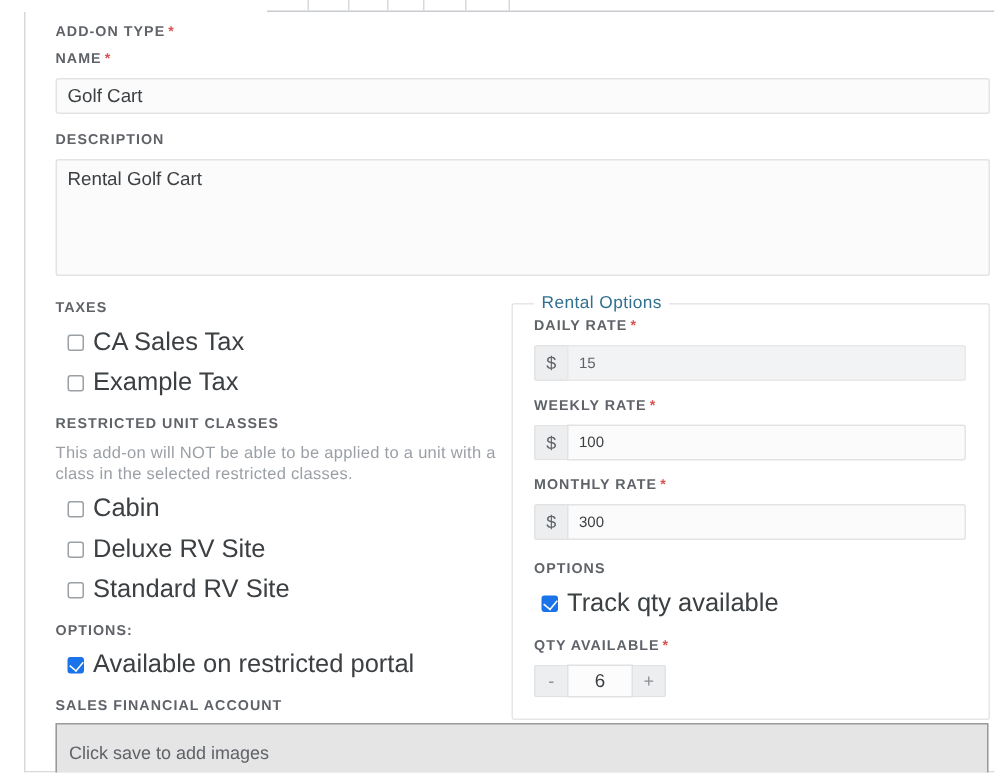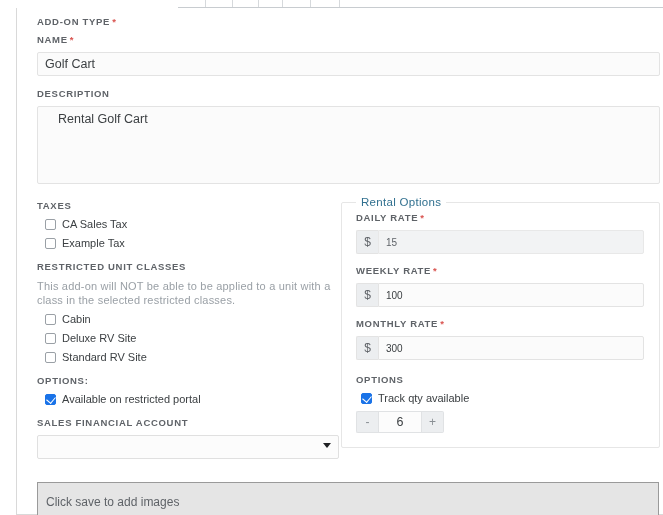--- a/index.html
+++ b/index.html
@@ -106,21 +106,21 @@
   }
   .ta {
     width: 100%;
     height: 78px;
     background: #fbfbfb;
     border: 1px solid #e3e3e3;
     border-radius: 2px;
     font-family: "Liberation Sans", sans-serif;
     font-size: 12.5px;
     color: #3c4043;
-    padding: 5px 20px;
+    padding: 5px 7px;
     outline: none;
     resize: none;
     display: block;
   }
   .group { margin-bottom: 12px; }
 
   
   #cols { display: flex; gap: 0; }
   #leftcol { width: 322px; padding-top: 4px; }
   #rightcol { width: 319px; }
@@ -138,21 +138,21 @@
   .chk-box.on { background: #1a73e8; border-color: #1a73e8; }
   .chk-box.on::after {
     content: "";
     position: absolute;
     left: 2px; top: 0px;
     width: 5px; height: 7px;
     border-right: 1.6px solid #fff;
     border-bottom: 1.6px solid #fff;
     transform: rotate(40deg);
   }
-  .chk-label { font-size: 11px; color: #3c4043; }
+  .chk-label { font-size: 17px; color: #3c4043; }
 
   .helper {
     font-size: 11px;
     color: #9aa0a6;
     line-height: 14px;
     margin: 0 0 6px 0;
     letter-spacing: 0.2px;
   }
 
   .sectlabel { margin-top: 12px; }
@@ -388,20 +388,23 @@
               <input type="text" value="300" style="">
             </div>
           </div>
 
           <div class="fieldlabel" style="margin-top:14px">OPTIONS</div>
           <label class="chk-item" style="margin-left:5px">
             <span class="chk-box on"></span>
             <span class="chk-label">Track qty available</span>
           </label>
 
+          <div class="fieldlabel" style="margin-top:13px">
+            <span>QTY AVAILABLE</span><span class="req">*</span>
+          </div>
           <div class="stepper">
             <span class="sbtn minus">-</span>
             <input class="sval" type="text" value="6" style="">
             <span class="sbtn plus">+</span>
           </div>
         </fieldset>
       </div>
 
     </div>
   </div>

